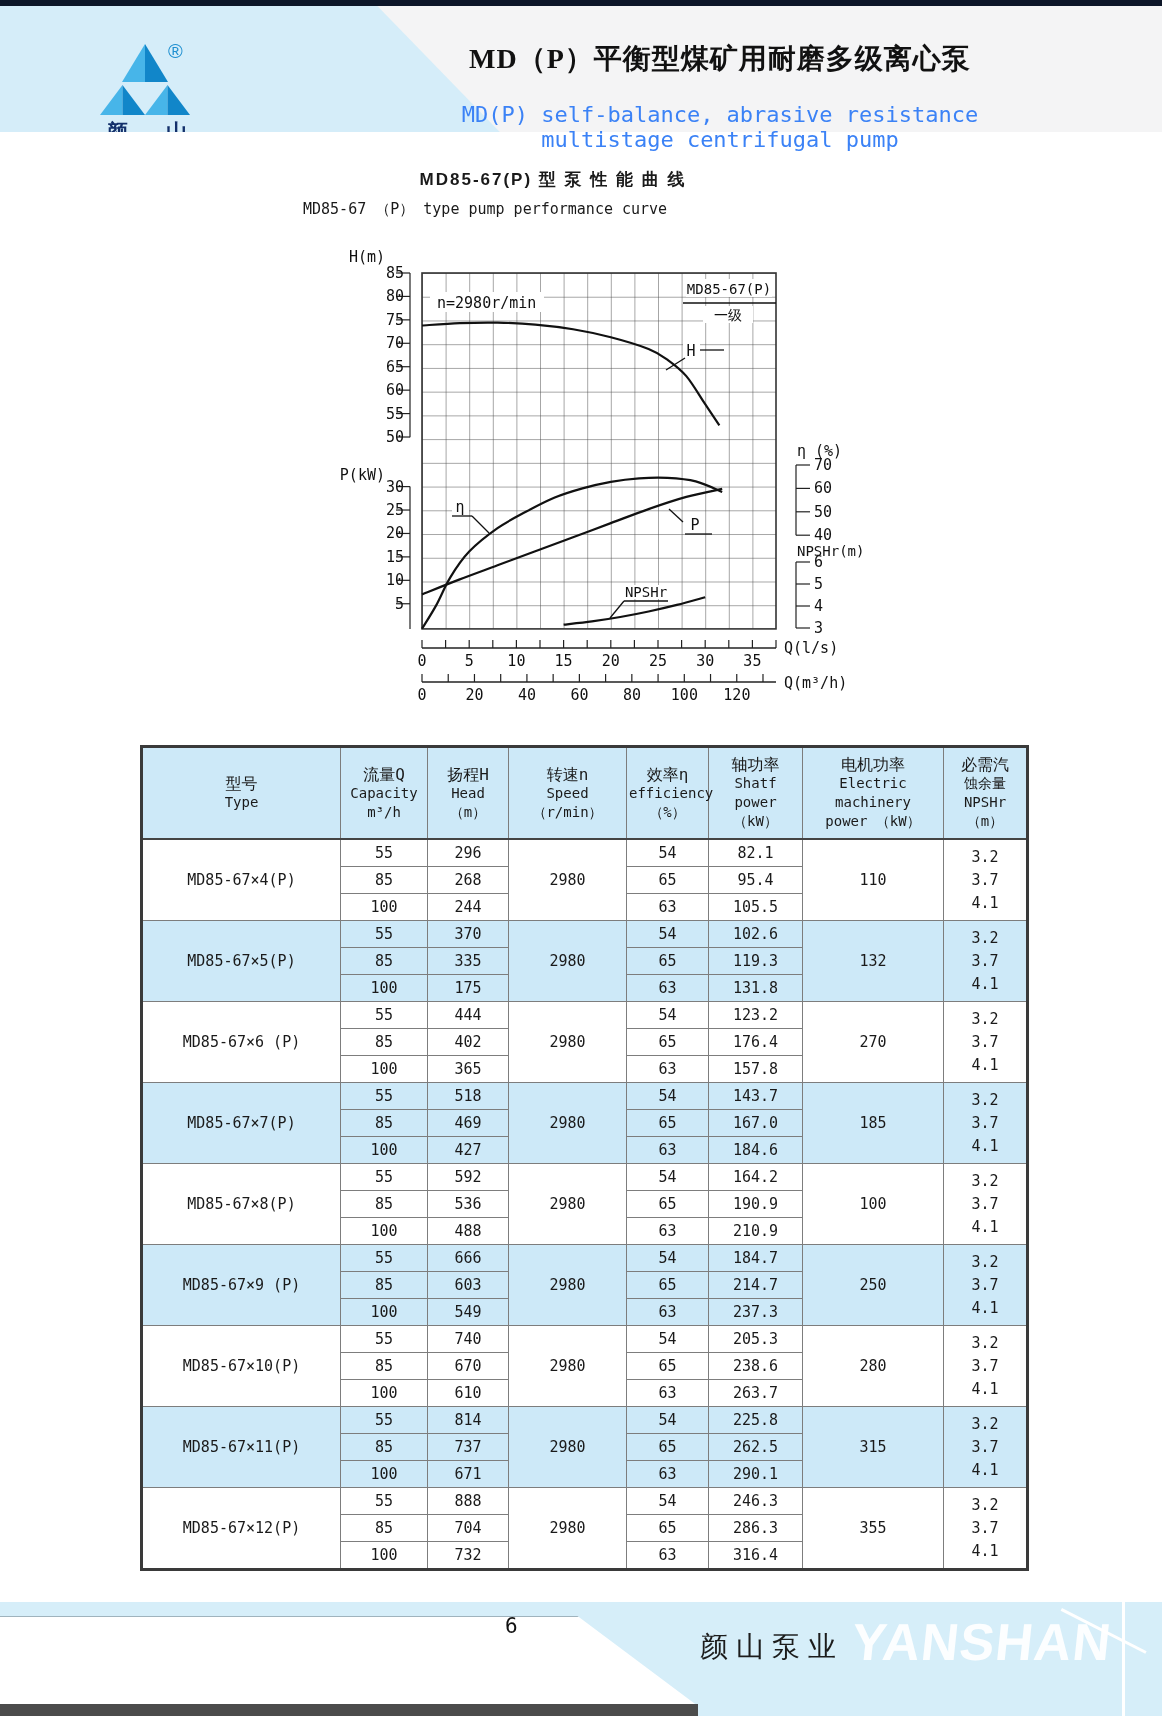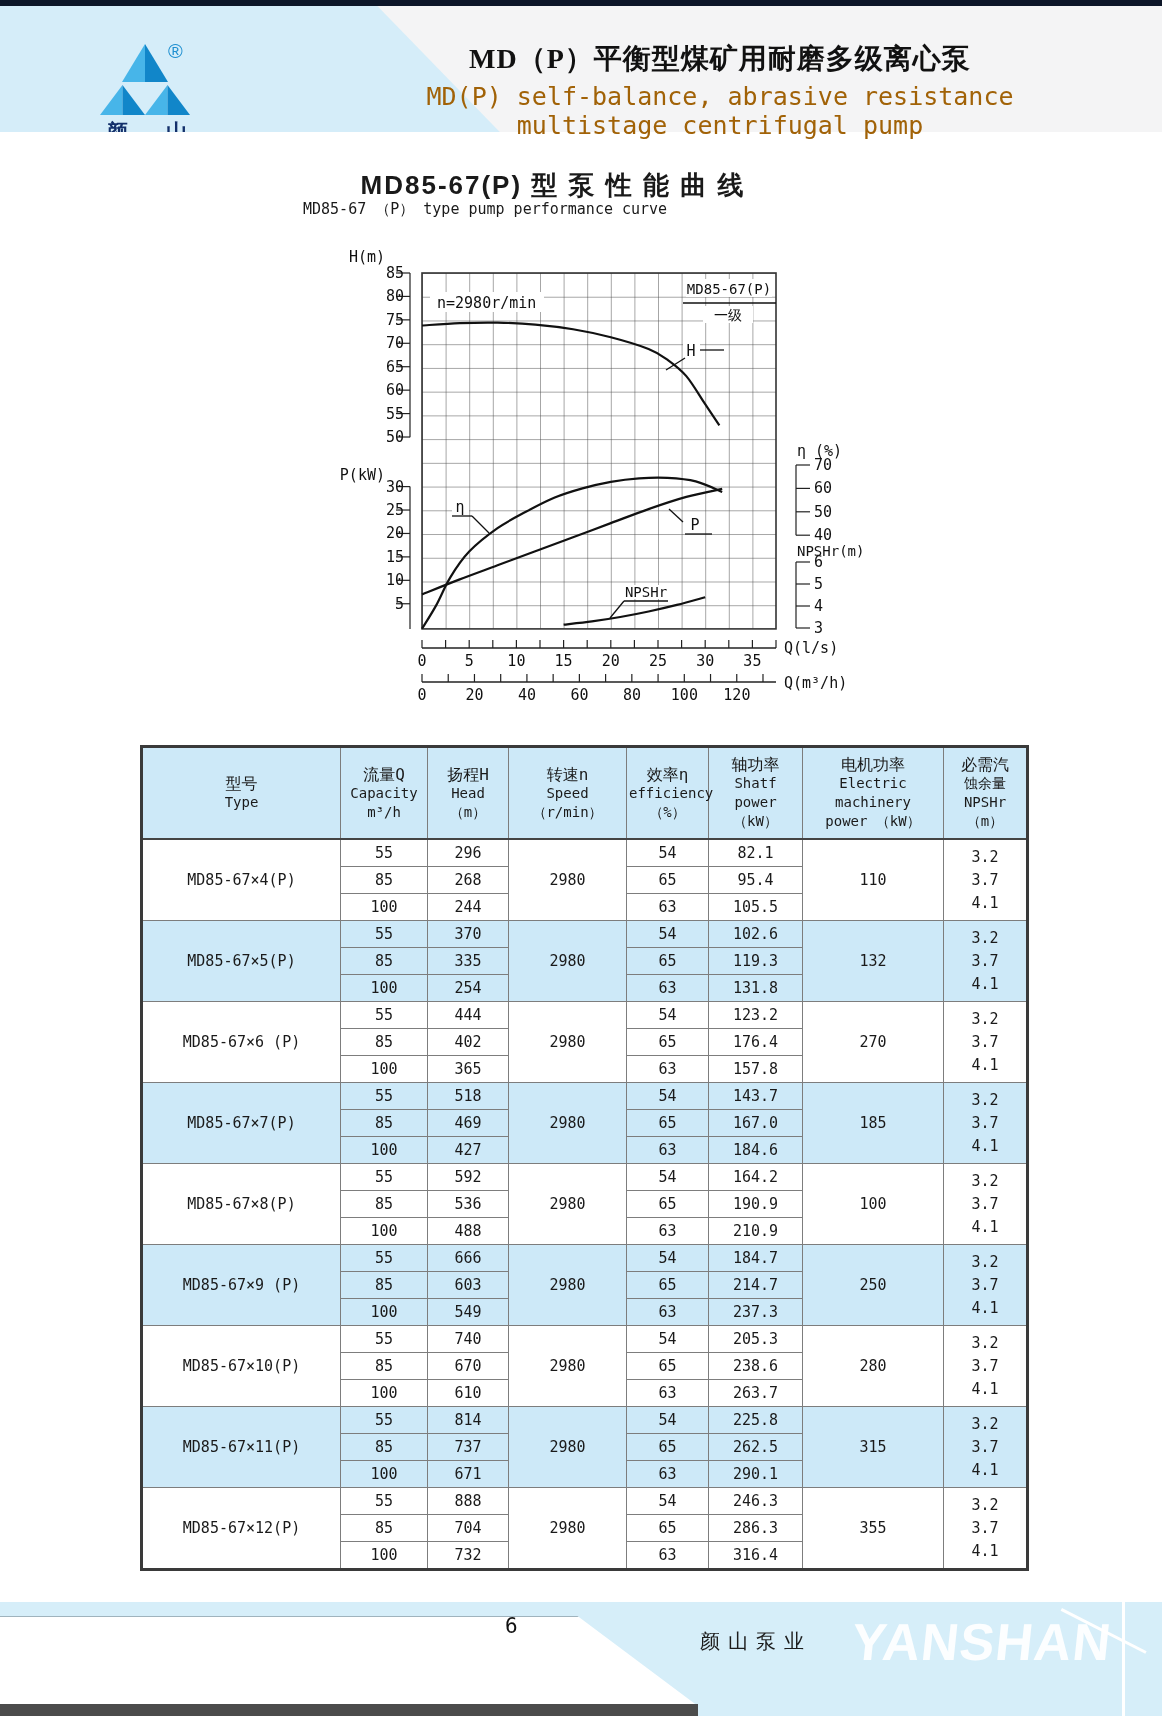--- a/index.html
+++ b/index.html
@@ -16,24 +16,24 @@
   .pyr .fl{background:#47b5e9;clip-path:polygon(50% 0,0 100%,50% 100%);}
   .pyr .fr{background:#1186c9;clip-path:polygon(50% 0,50% 100%,100% 100%);}
   .pyr-top{left:22px;top:4px;width:46px;height:38px;}
   .pyr-left{left:0px;top:45px;width:45px;height:30px;}
   .pyr-right{left:45px;top:45px;width:45px;height:30px;}
   .reg{position:absolute;left:68px;top:0px;font-size:20px;color:#1e8fd0;font-family:"Liberation Sans",sans-serif;}
   .brand-cn{position:absolute;left:7px;top:78px;width:80px;display:flex;justify-content:space-between;
             font-size:21px;font-weight:bold;color:#13306b;font-family:"Liberation Sans",sans-serif;}
   .titles{position:absolute;left:390px;top:40px;width:660px;text-align:center;}
   .title-cn{font-size:28px;font-weight:bold;color:#111;letter-spacing:1px;font-family:Liberation Serif, serif;}
-  .title-en{margin-top:4px;font-size:25px;color:#a16207;}
+  .title-en{margin-top:24px;font-size:22px;color:#3b82f6;}
   
   .chart-title-cn{position:absolute;left:303px;top:168px;width:500px;text-align:center;
-                  font-size:26px;font-weight:bold;letter-spacing:2px;font-family:"Liberation Sans",sans-serif;}
+                  font-size:17px;font-weight:bold;letter-spacing:2px;font-family:"Liberation Sans",sans-serif;}
   .chart-title-en{position:absolute;left:303px;top:200px;width:500px;text-align:left;font-size:15px;}
   
   #chart{position:absolute;left:330px;top:238px;width:545px;height:475px;}
   #chart text{font-family:"DejaVu Sans Mono","Liberation Mono",monospace;fill:#111;}
   
   #spec-table{position:absolute;left:140px;top:745px;width:886px;border-collapse:collapse;table-layout:fixed;
               border:3px solid #3a3a3a;}
   #spec-table th,#spec-table td{border:1px solid #7d7d7d;text-align:center;vertical-align:middle;padding:0;}
   #spec-table th{background:#cde9f8;border-bottom:2px solid #444;padding:7px 2px;font-weight:normal;}
   #spec-table th div{font-size:14px;line-height:19px;}
@@ -41,21 +41,21 @@
   #spec-table td{height:26px;font-size:15px;}
   tr.g-blue td{background:#cde9f8;}
   tr.g-white td{background:#ffffff;}
   tr.g-first td{border-top:2px solid #4a4a4a;}
   td.npshr div{line-height:23px;}
   
   .footer-band{position:absolute;left:0;top:1602px;width:1162px;height:114px;background:#d6eef9;}
   .f-wedge{position:absolute;left:0;top:14px;width:700px;height:88px;background:#fff;border-top:1px solid #9fb3bd;
            clip-path:polygon(0 0,82.5% 0,99.5% 100%,0 100%);}
   .page-num{position:absolute;left:505px;top:12px;font-size:21px;color:#111;}
-  .f-company{position:absolute;left:700px;top:26px;font-size:20px;color:#1c1c1c;letter-spacing:8px;
+  .f-company{position:absolute;left:700px;top:26px;font-size:28px;color:#1c1c1c;letter-spacing:8px;
              font-family:"Liberation Sans",sans-serif;}
   .f-brand{position:absolute;left:852px;top:10px;font-size:52px;font-weight:bold;color:rgba(255,255,255,0.92);
            letter-spacing:1px;transform:skewX(-6deg);font-family:"Liberation Sans",sans-serif;}
   .f-darkbar{position:absolute;left:0;top:102px;width:698px;height:12px;background:#4c4c4c;}
   .f-vline{position:absolute;left:1122px;top:0;width:3px;height:114px;background:#fff;}
   .f-diag{position:absolute;left:1062px;top:6px;width:95px;height:3px;background:#fff;
           transform:rotate(27deg);transform-origin:left top;}
 </style>
 </head>
 <body>
@@ -335,21 +335,21 @@
           </td>
         </tr>
         <tr class="g-blue">
           <td>85</td>
           <td>335</td>
           <td>65</td>
           <td>119.3</td>
         </tr>
         <tr class="g-blue">
           <td>100</td>
-          <td>254</td>
+          <td>175</td>
           <td>63</td>
           <td>131.8</td>
         </tr>
         <tr class="g-white g-first">
           <td rowspan="3" class="model">MD85-67×6 (P)</td>
           <td>55</td>
           <td>444</td>
           <td rowspan="3">2980</td>
           <td>54</td>
           <td>123.2</td>

